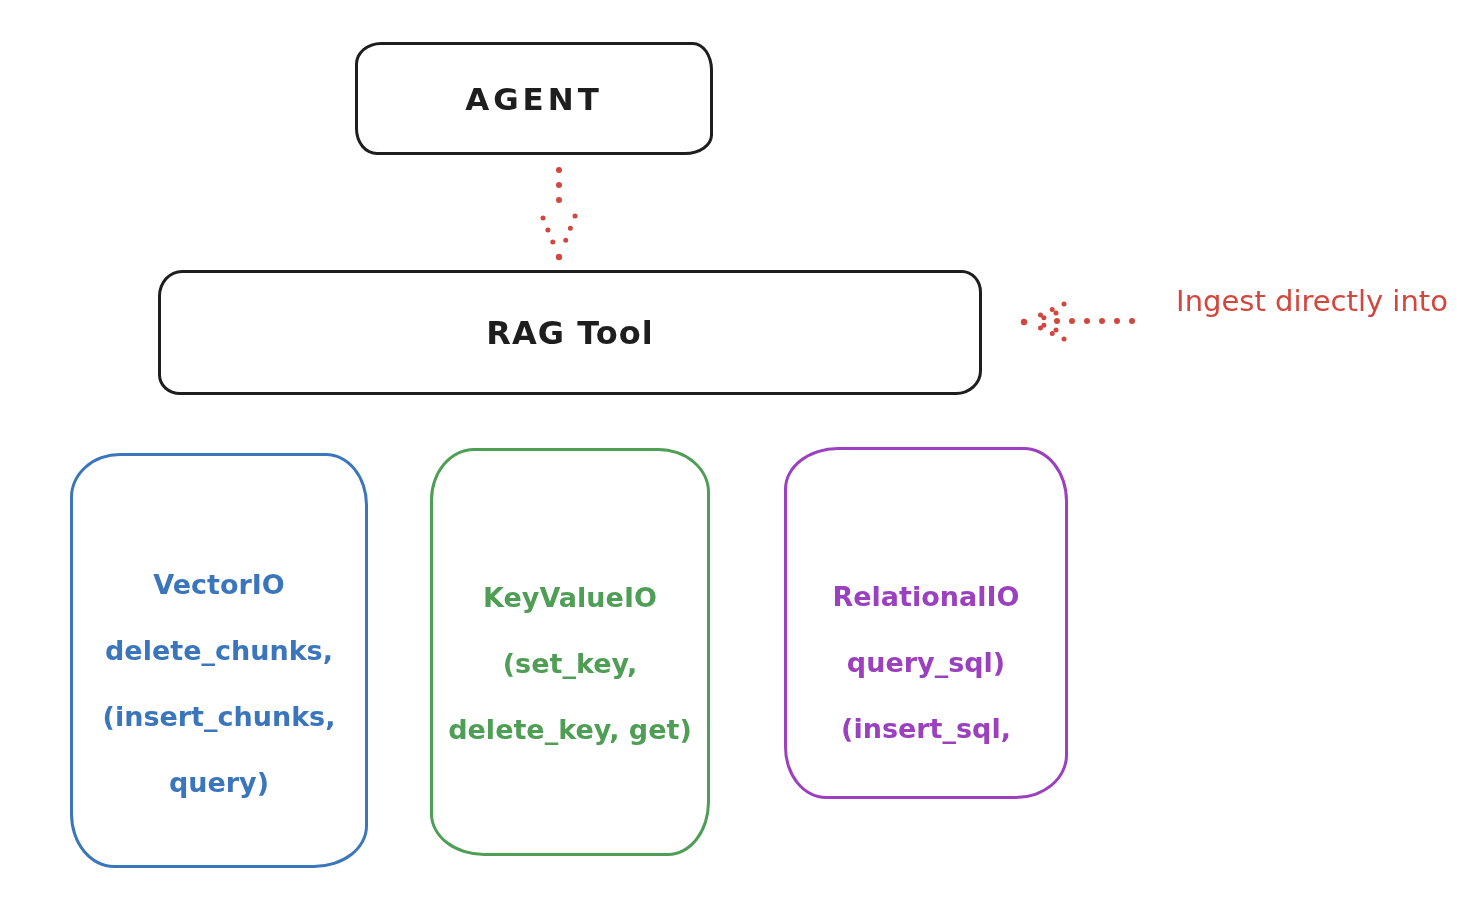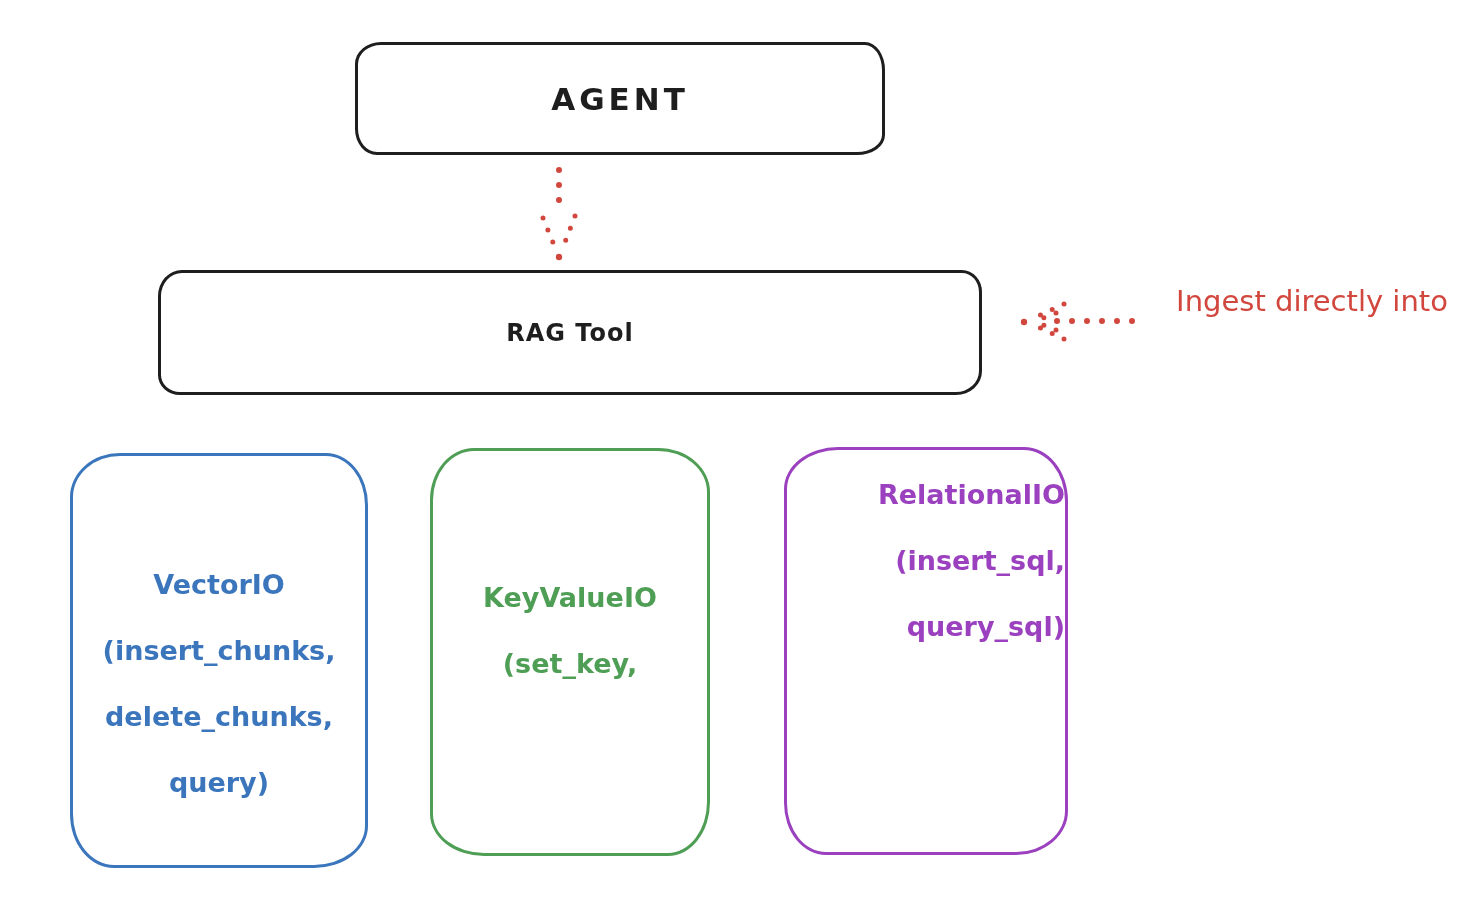--- a/index.html
+++ b/index.html
@@ -35,30 +35,30 @@
     background: #ffffff;
     border: 3.5px solid var(--color-ink, #1e1e1e);
     color: var(--color-ink, #1e1e1e);
     display: flex;
     align-items: center;
     justify-content: center;
     font-weight: 600;
   }
   .agent-node {
     left: 355px; top: 42px;
-    width: 530px; height: 113px;
+    width: 358px; height: 113px;
     border-radius: 26px 20px 28px 22px / 22px 28px 20px 26px;
     font-size: 31px;
     letter-spacing: 4px;
   }
   .rag-node {
     left: 158px; top: 270px;
     width: 824px; height: 125px;
     border-radius: 24px 20px 26px 22px / 26px 22px 24px 20px;
-    font-size: 24px;
+    font-size: 32px;
     letter-spacing: 1px;
   }
 
   .card {
     position: absolute;
     box-sizing: border-box;
     background: #ffffff;
     border: 3.5px solid;
     display: flex;
     flex-direction: column;
@@ -82,25 +82,25 @@
   .keyvalue-card {
     left: 430px; top: 448px;
     width: 280px; height: 408px;
     border-color: var(--color-green, #4f9e55);
     color: var(--color-green, #4f9e55);
     border-radius: 44px 52px 42px 54px / 52px 44px 54px 42px;
     padding-top: 102px;
   }
   .relational-card {
     left: 784px; top: 447px;
-    width: 284px; height: 408px;
+    width: 284px; height: 352px;
     border-color: var(--color-purple, #9b41bf);
     color: var(--color-purple, #9b41bf);
     border-radius: 54px 44px 52px 42px / 42px 54px 44px 52px;
-    align-items: flex-end;
+    padding-top: 102px;
   }
 
   .annotation {
     position: absolute;
     left: 1140px; top: 282px;
     width: 344px;
     text-align: center;
     color: var(--color-red, #d2473d);
     font-size: 29px;
     line-height: 39px;
@@ -136,32 +136,33 @@
   <div class="node rag-node">
     <span>RAG Tool</span>
   </div>
 
   <div class="annotation">
     <div>Ingest directly into</div>
   </div>
 
   <div class="card vector-card">
     <div class="line">VectorIO</div>
+    <div class="line">delete_chunks,</div>
     <div class="line">(insert_chunks,</div>
-    <div class="line">delete_chunks,</div>
     <div class="line">query)</div>
     <div class="gap"></div>
   </div>
 
   <div class="card keyvalue-card">
     <div class="line">KeyValueIO</div>
     <div class="line">(set_key,</div>
+    <div class="line">delete_key, get)</div>
     <div class="gap"></div>
   </div>
 
   <div class="card relational-card">
     <div class="line">RelationalIO</div>
+    <div class="line">query_sql)</div>
     <div class="line">(insert_sql,</div>
-    <div class="line">query_sql)</div>
     <div class="gap"></div>
   </div>
 
 </div>
 
 </body></html>

